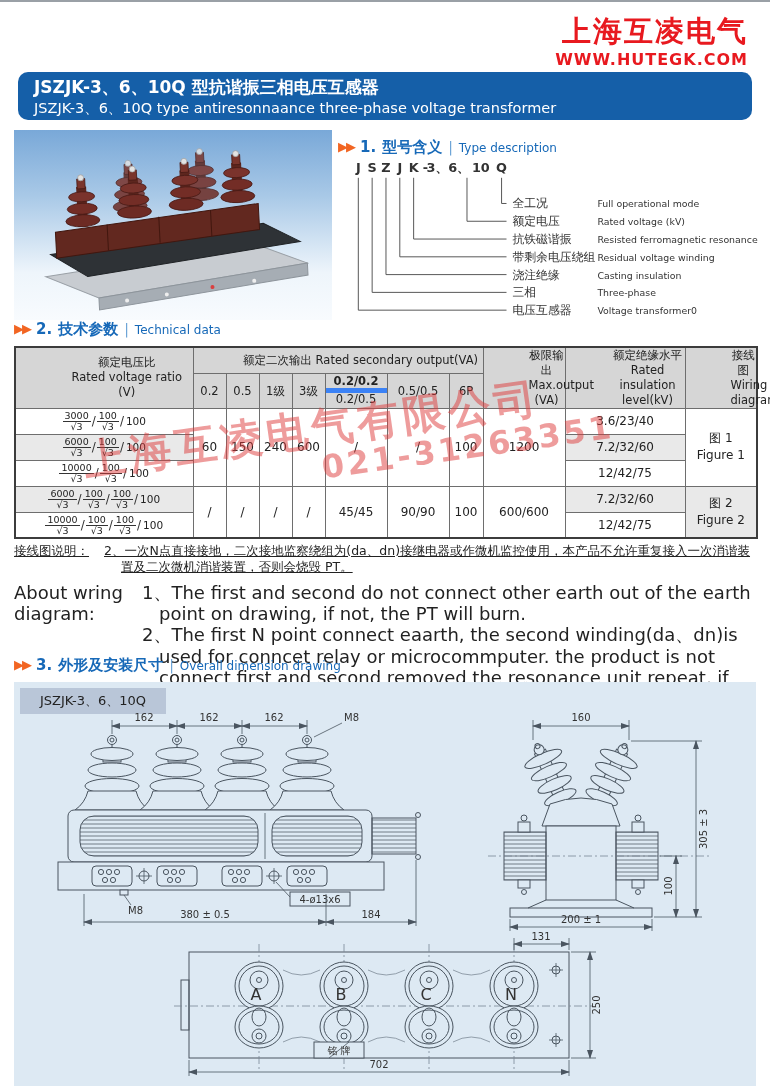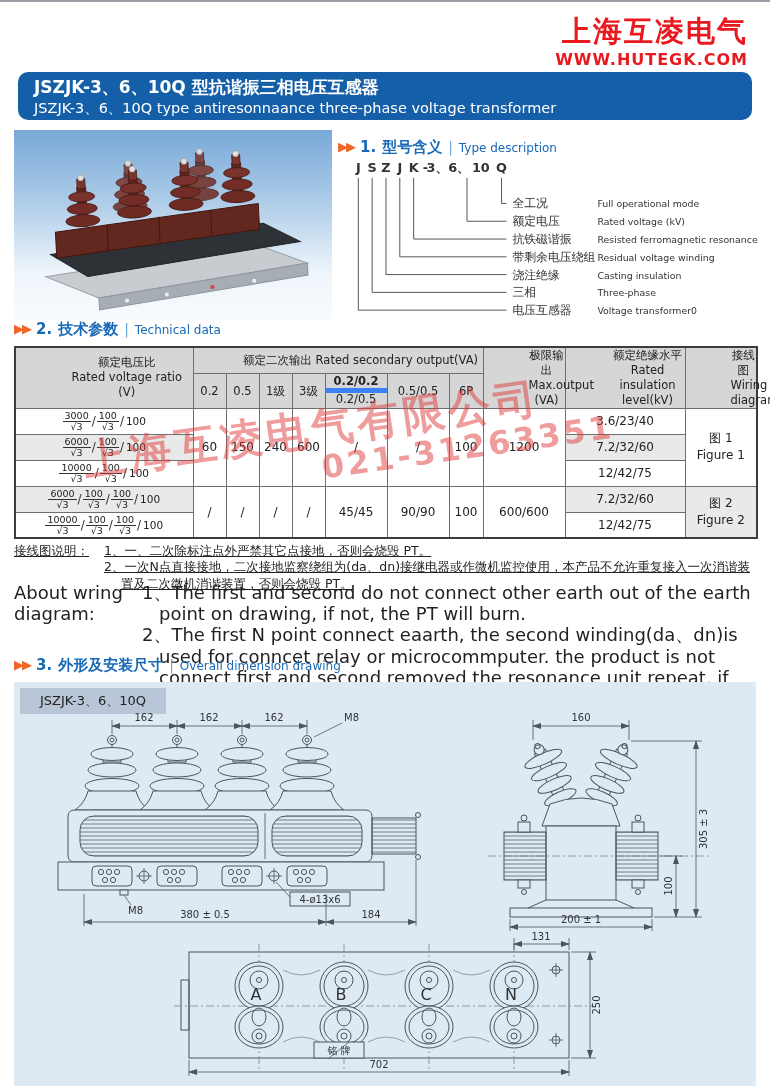--- a/index.html
+++ b/index.html
@@ -312,21 +312,20 @@
   </table>
 
   <div class="wm">
     <div class="l1">上海互凌电气有限公司</div>
     <div class="l2">021-31263351</div>
   </div>
 
   <div class="notes-cn">
     <div class="nlabel">接线图说明：</div>
     <div class="nitems">
-      <div class="nitem">1、一、二次除标注点外严禁其它点接地，否则会烧毁 PT。</div>
       <div class="nitem">2、一次N点直接接地，二次接地监察绕组为(da、dn)接继电器或作微机监控使用，本产品不允许重复接入一次消谐装置及二次微机消谐装置，否则会烧毁 PT。</div>
     </div>
   </div>
 
   <div class="notes-en">
     <div class="nlabel">About wring diagram:</div>
     <div class="nitems">
       <div class="nitem">1、The first and second do not connect other earth out of the earth point on drawing, if not, the PT will burn.</div>
       <div class="nitem">2、The first N point connect eaarth, the second winding(da、dn)is used for conncet relay or microcommputer. the product is not connect first and second removed the resonance unit repeat, if not, the PT will burn.</div>
     </div>

